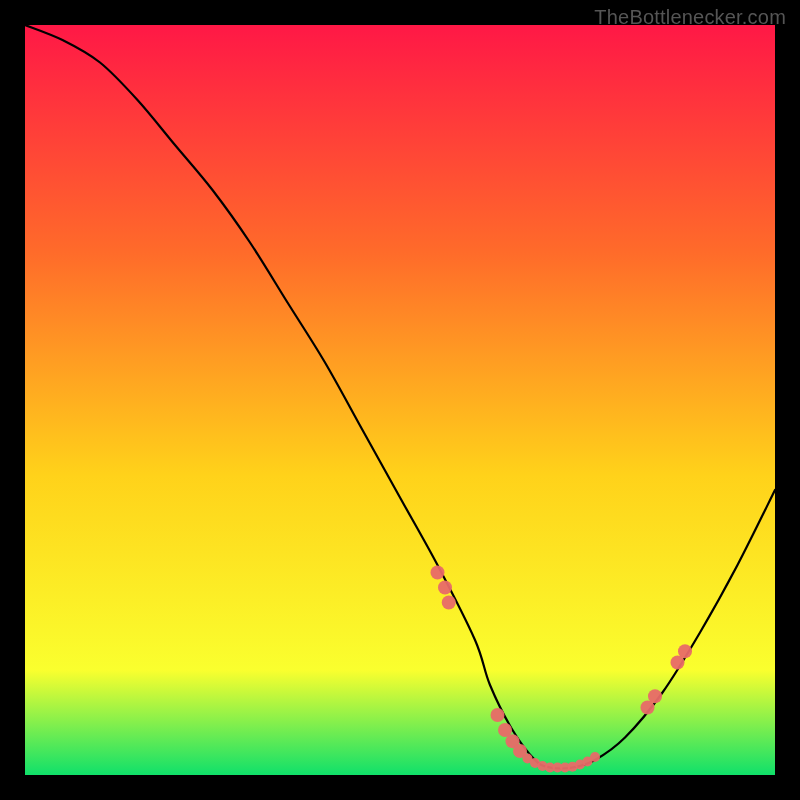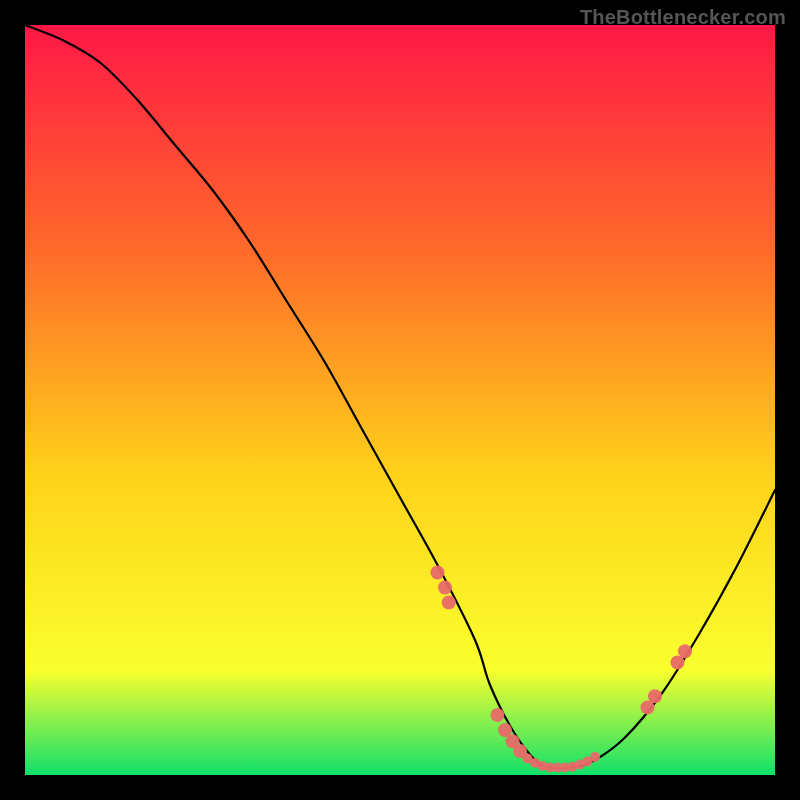--- a/index.html
+++ b/index.html
@@ -15,21 +15,21 @@
     position: relative;
     width: 800px;
     height: 800px;
   }
   .attribution {
     position: absolute;
     top: 6px;
     right: 14px;
     color: #555;
     font-size: 20px;
-    font-weight: 700;
+    font-weight: 400;
     letter-spacing: 0.2px;
     z-index: 5;
   }
   .plot-outer {
     position: absolute;
     left: 25px;
     top: 25px;
     width: 750px;
     height: 750px;
     background: #000;

